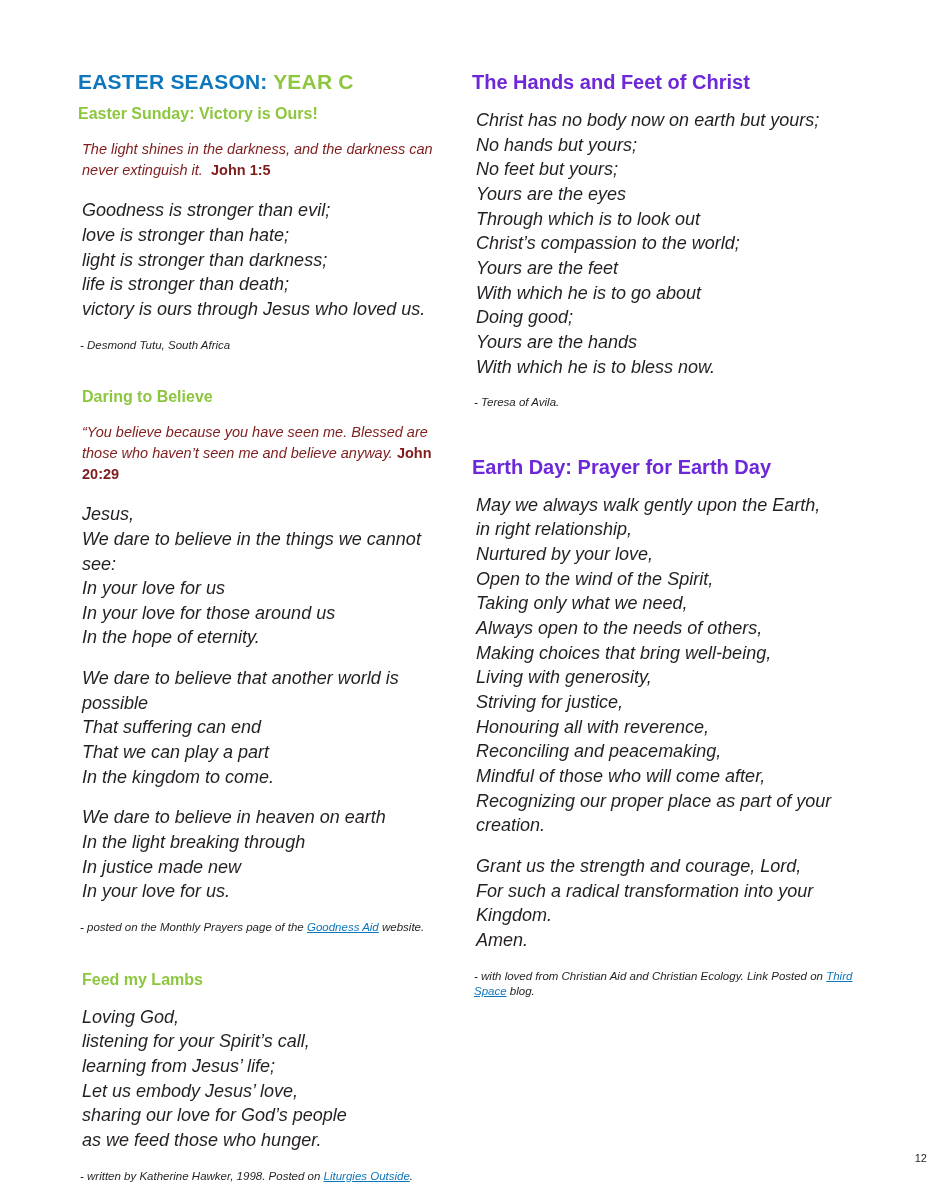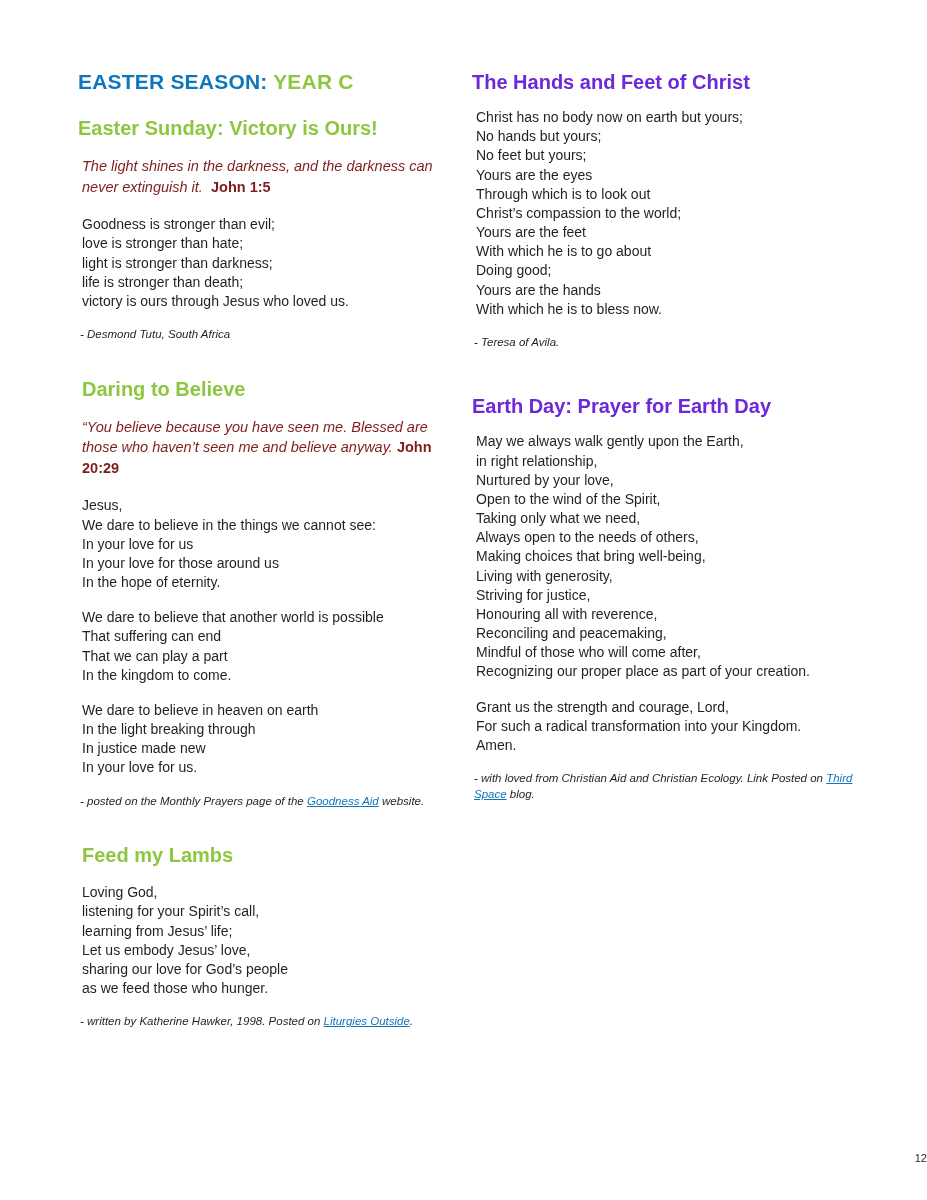--- a/index.html
+++ b/index.html
@@ -39,32 +39,32 @@
   .col-right {
     left: 472px;
     width: 390px;
   }
 
   
   .section-head {
     font-size: 21px;
     font-weight: bold;
     letter-spacing: 0.2px;
-    margin: 0 0 22px 0;
+    margin: 0 0 10px 0;
     line-height: 1.15;
   }
   .section-head .blue {
     color: #0e76bc;
   }
   .section-head .green {
     color: #8dc63f;
   }
   .title-green {
     color: #8dc63f;
-    font-size: 20px;
+    font-size: 16px;
     font-weight: bold;
     margin: 0 0 16px 0;
     line-height: 1.2;
   }
   .title-blue {
     color: #6d28d9;
     font-size: 20px;
     font-weight: bold;
     margin: 0 0 14px 0;
     line-height: 1.2;
@@ -83,25 +83,26 @@
     color: #7f1d1d;
   }
   .scripture .ref {
     font-style: normal;
     font-weight: bold;
     font-size: 14.5px;
   }
 
   
   .stanza {
-    font-size: 14px;
+    font-size: 18px;
     line-height: 1.37;
     margin: 0 0 16px 0;
     padding-left: 4px;
     color: #231f20;
+    font-style: italic;
   }
   .stanza div {
     white-space: pre-wrap;
   }
 
   
   .attrib {
     font-style: italic;
     font-size: 11.5px;
     line-height: 1.35;

